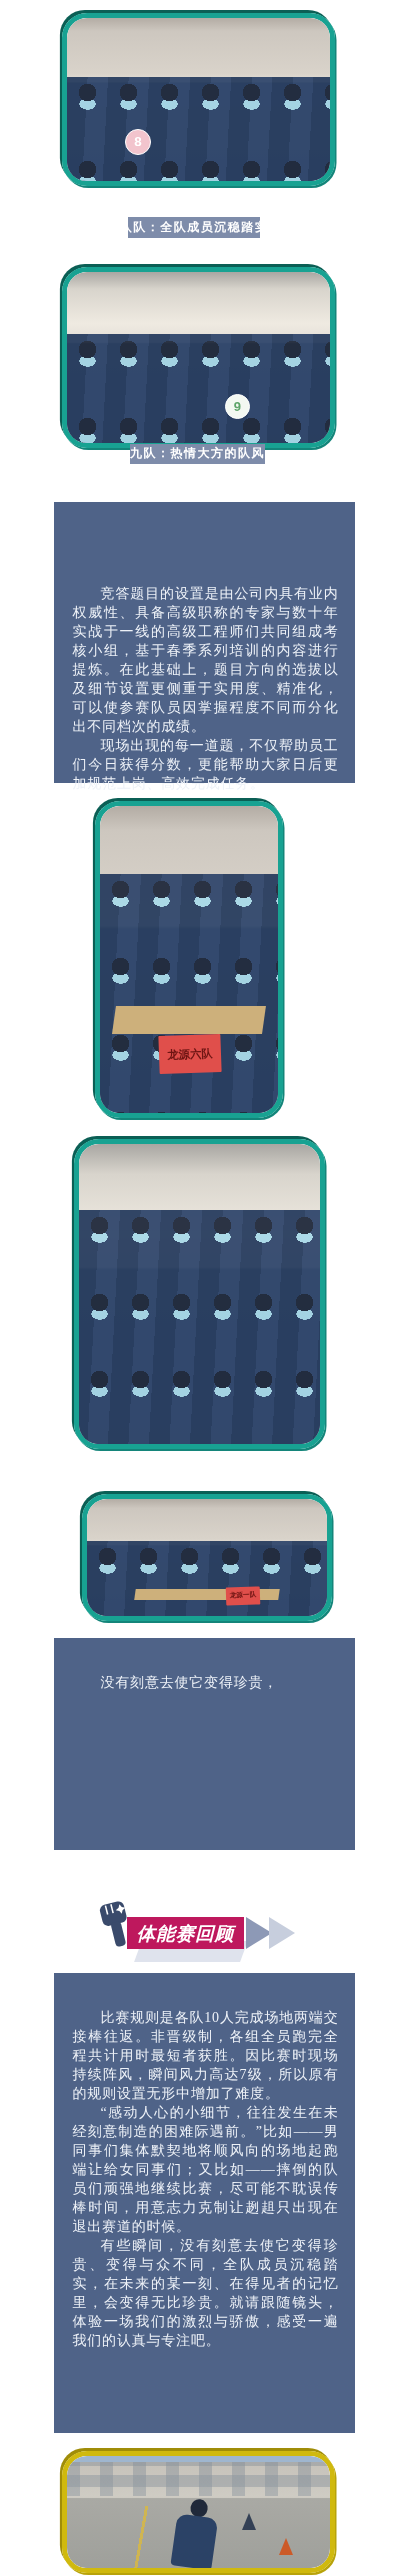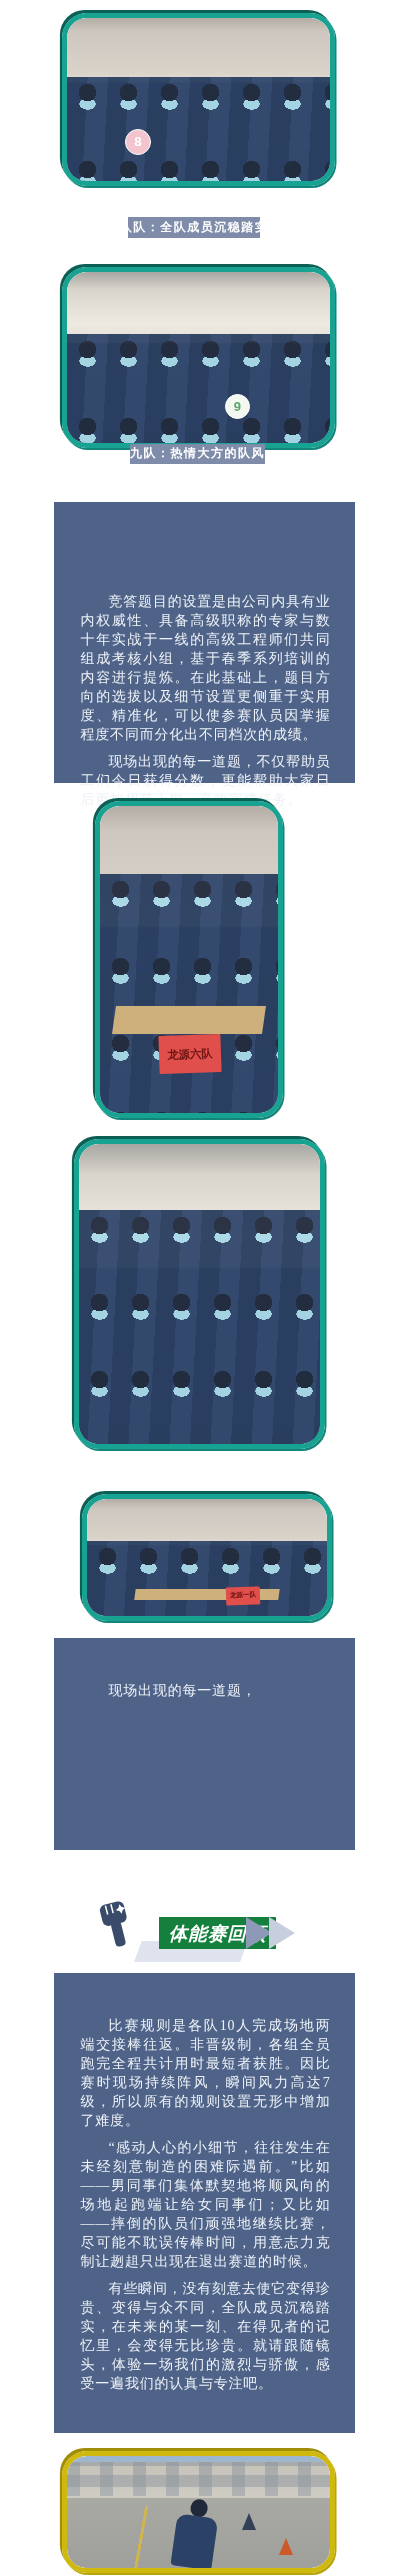--- a/index.html
+++ b/index.html
@@ -44,27 +44,27 @@
   .badge-green{background:#f3f8f1;color:#5da468;}
 
   
   .caption-bar{position:absolute;background:#7e8caa;color:#ffffff;display:flex;align-items:center;justify-content:center;
     font-weight:bold;white-space:nowrap;}
   .caption-small{font-size:12px;letter-spacing:1.5px;}
 
   
   .text-box{position:absolute;background:#4f6388;color:#eef2f8;box-sizing:border-box;
     font-family:"Liberation Serif",serif;font-size:14px;line-height:19px;letter-spacing:0.8px;text-align:justify;}
-  .text-box p{margin:8px;text-indent:2em;}
+  .text-box p{margin:0;text-indent:2em;}
 
   
   .fist-icon{position:absolute;}
-  .ribbon{position:absolute;background:#15803d;color:#ffffff;display:flex;align-items:center;justify-content:center;
+  .ribbon{position:absolute;background:#be185d;color:#ffffff;display:flex;align-items:center;justify-content:center;
     font-size:18.5px;font-weight:bold;font-style:italic;letter-spacing:1px;
-    clip-path:polygon(0 0,100% 0,100% 100%,0 100%);margin-left:32px;}
+    clip-path:polygon(0 0,100% 0,100% 100%,0 100%);}
   .ribbon-shadow{position:absolute;background:#dfe3ed;transform:skewX(-20deg);}
   .tri{position:absolute;width:0;height:0;border-top:16px solid transparent;border-bottom:16px solid transparent;}
   .tri-a{border-left:26px solid #8d99b6;}
   .tri-b{border-left:26px solid #c7cedd;}
 </style>
 </head>
 <body>
 
 <div class="page">
 
@@ -105,21 +105,21 @@
 
   <div class="photo-frame frame-teal" style="left:82px;top:1494px;width:250px;height:127px;">
     <div class="photo-inner scene-room">
       <div class="people"></div>
       <div class="table-board" style="bottom:14%;left:20%;right:20%;"></div>
       <div class="red-sign" style="left:58%;bottom:10%;width:34px;height:17.5px;font-size:6.7px;">龙源一队</div>
     </div>
   </div>
 
   <div class="text-box" style="left:54px;top:1638px;width:301px;height:212px;padding:35px 16.5px 20.6px 18.5px;">
-    <p>现场出现的每一道题，</p>
+    <p>没有刻意去使它变得珍贵，</p>
   </div>
 
   <div class="fist-icon" style="left:96px;top:1895px;width:40px;height:55px;">
     <svg width="40" height="55" viewBox="0 0 78 106">
       <g transform="rotate(-14 39 53)" fill="#3a4a6b">
         <rect x="14" y="14" width="48" height="42" rx="11"></rect>
         <rect x="28" y="52" width="20" height="48" rx="7"></rect>
         <path d="M54 20 l3.2 6.4 6.4 3.2 -6.4 3.2 -3.2 6.4 -3.2 -6.4 -6.4 -3.2 6.4 -3.2 z" fill="#ffffff"></path>
         <path d="M27 16 v18 M38 16 v18" stroke="#ffffff" stroke-width="3" fill="none"></path>
       </g>

